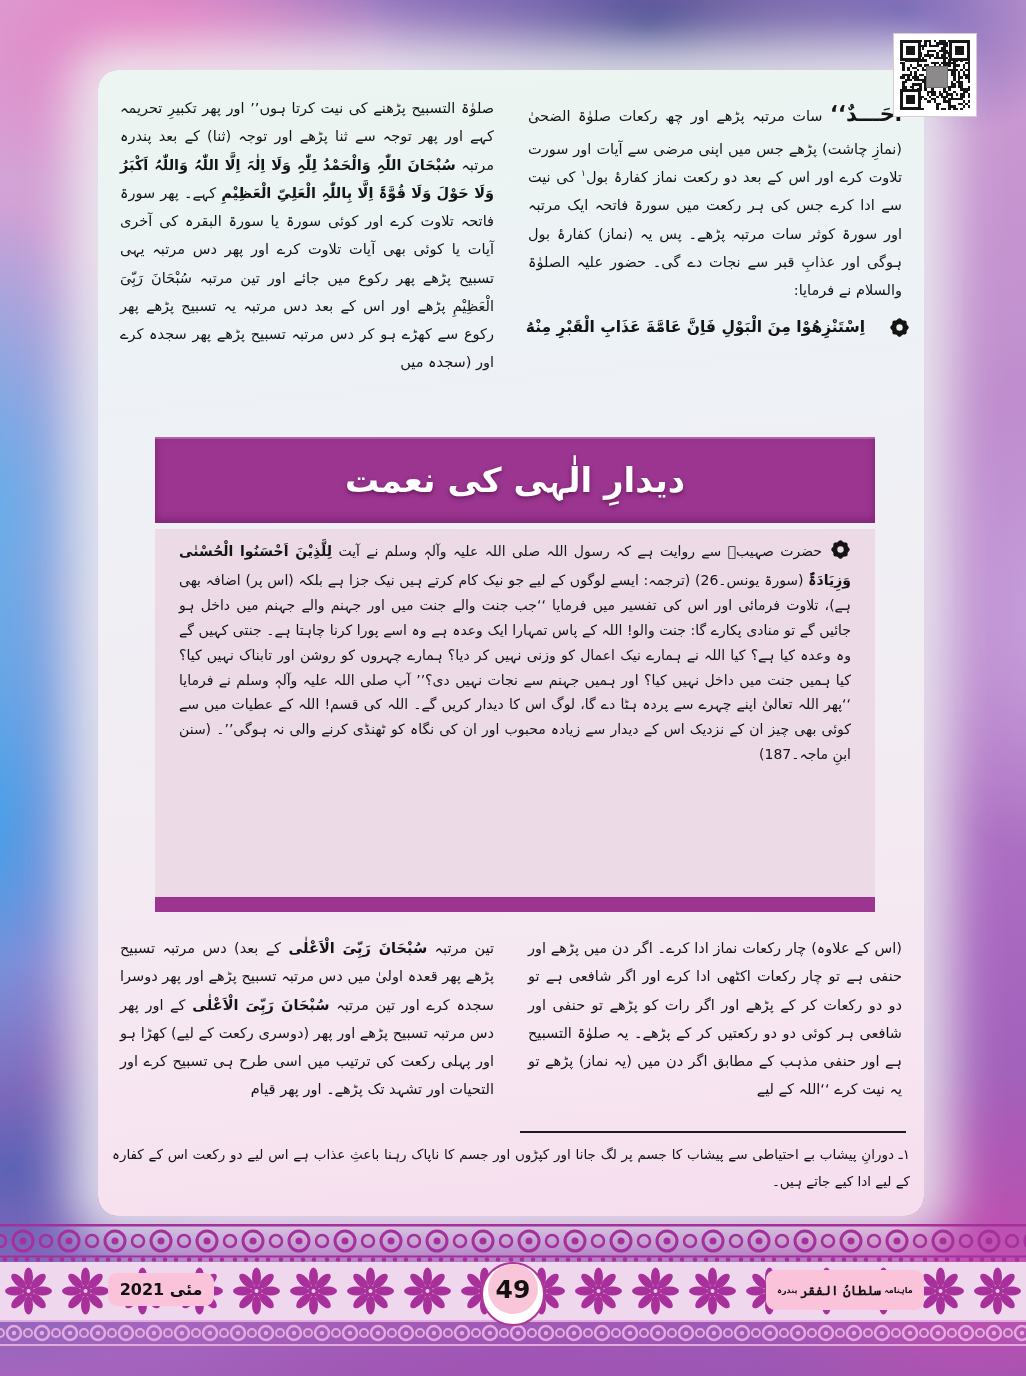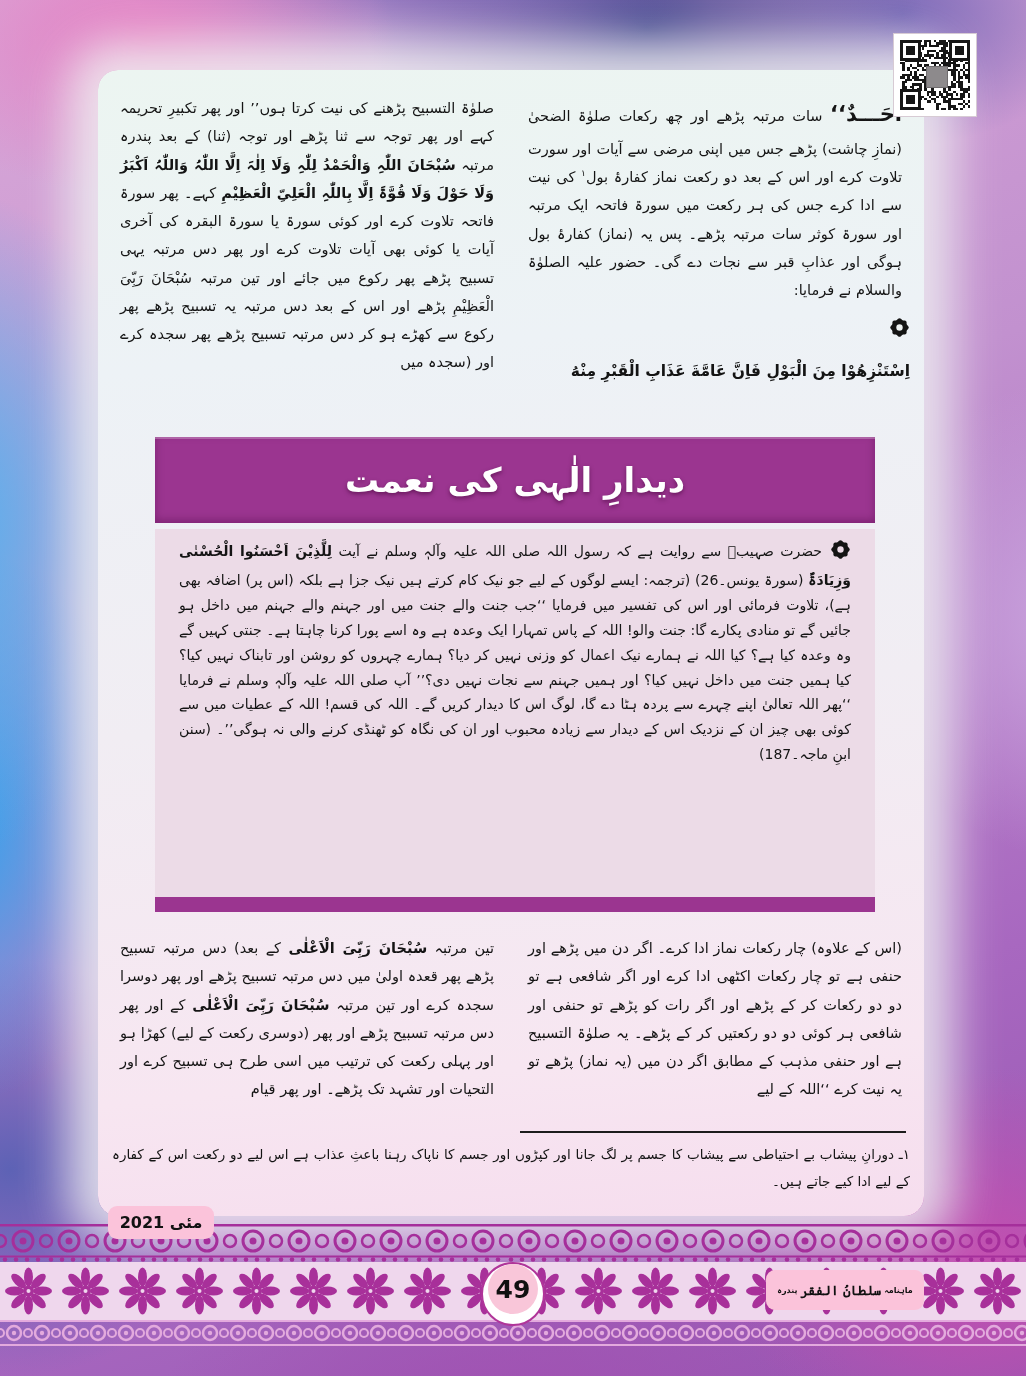--- a/index.html
+++ b/index.html
@@ -37,21 +37,21 @@
   .qr-logo{position:absolute;left:32px;top:32px;width:20px;height:20px;background:#8d8a8c;border:1px solid #6f6c6e;}
   
   .cols{left:112px;width:798px;display:flex;direction:rtl;gap:18px;}
   .cols .col{flex:1 1 0;text-align:justify;overflow:hidden;}
   .top-cols{top:86px;height:350px;font-size:14.5px;line-height:1.95;}
   .bot-cols{top:926px;height:204px;font-size:14.5px;line-height:1.95;}
   .col p{margin:8px;}
   .lead-word{font-size:21px;font-weight:bold;}
   sup.fn{font-size:9px;color:#111;}
   b.ar{font-weight:bold;}
-  .hadith-row{display:flex;direction:rtl;align-items:flex-start;gap:10px;margin-top:4px;flex-direction:column;}
+  .hadith-row{display:flex;direction:rtl;align-items:flex-start;gap:24px;margin-top:4px;}
   .hadith-row .ar-quote{font-weight:bold;font-size:15.5px;line-height:1.9;}
   .bullet{flex:0 0 auto;margin-top:4px;}
   
   .banner{
     left:155px;top:437px;width:720px;height:86px;background:#9b3590;
     box-shadow:inset 0 2px 0 rgba(255,255,255,.25), inset 0 -3px 8px rgba(70,0,60,.35);
     display:flex;align-items:center;justify-content:center;
   }
   .banner h1{margin:0;color:#fff;font-size:34px;font-weight:bold;text-shadow:0 2px 4px rgba(60,0,50,.55);}
   
@@ -65,21 +65,21 @@
   .fn-sep{left:520px;top:1131px;width:386px;height:2px;background:#1c1c1c;}
   .footnote{left:112px;top:1141px;width:798px;direction:rtl;text-align:justify;font-size:13.5px;line-height:2;}
   
   .strip{left:0;width:1026px;}
   .band{top:1262px;height:58px;background:#efd7ed;}
   .band-orn{position:absolute;inset:0;}
   .pill{
     position:absolute;background:#fbc3da;border-radius:9px;display:flex;align-items:center;justify-content:center;
     direction:rtl;color:#111;z-index:3;
   }
-  .date-pill{left:108px;top:1206px;width:106px;height:33px;font-weight:bold;font-size:16px;}
+  .date-pill{left:108px;top:1273px;width:106px;height:33px;font-weight:bold;font-size:16px;}
   .logo-pill{left:766px;top:1270px;width:158px;height:40px;gap:3px;}
   .logo-pill .tiny{font-size:8px;font-weight:bold;}
   .logo-pill .main{font-size:13px;font-weight:bold;font-family:"DejaVu Serif",serif;}
   .page-circle{
     left:481px;top:1262px;width:64px;height:64px;border-radius:50%;
     background:#fff;border:2px solid #b03599;box-sizing:border-box;z-index:4;
     display:flex;justify-content:center;
   }
   .page-circle .inner{
     width:50px;height:50px;border-radius:50%;background:#f9c6d9;

